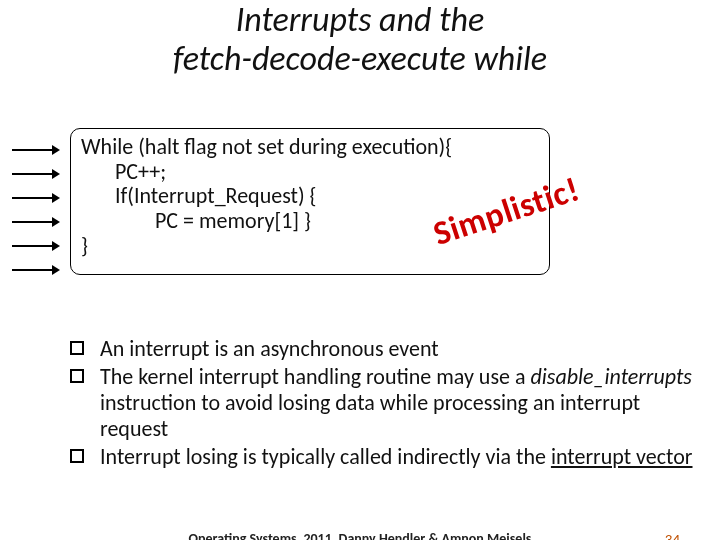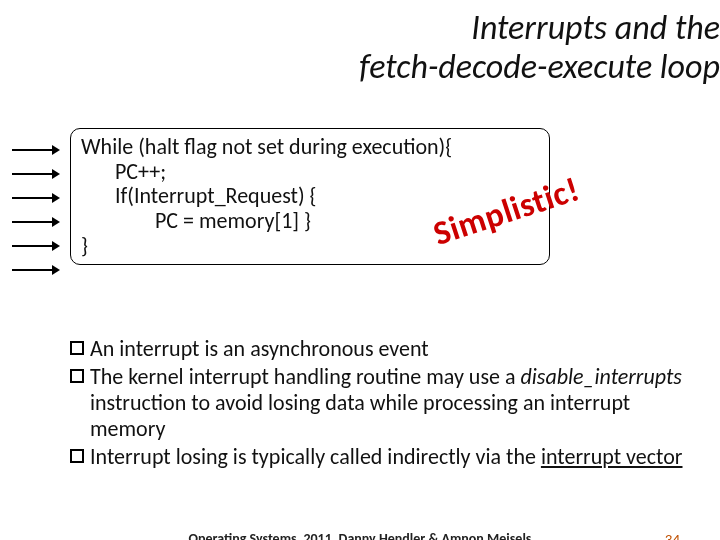--- a/index.html
+++ b/index.html
@@ -14,23 +14,22 @@
   }
   .slide {
     position: relative;
     width: 720px;
     height: 540px;
     box-sizing: border-box;
   }
   .title {
     font-style: italic;
     font-size: 34px;
-    text-align: right;
+    text-align: center;
     line-height: 1.15;
-    padding-top: 8px;
     font-weight: 400;
   }
   .arrows {
     position: absolute;
     left: 10px;
     top: 138px;
     display: flex;
     flex-direction: column;
     gap: -2px;
   }
@@ -40,21 +39,21 @@
     align-items: center;
   }
   .arrow-row svg { display: block; }
   .codebox {
     position: absolute;
     left: 70px;
     top: 128px;
     width: 480px;
     border: 1.5px solid #000;
     border-radius: 10px;
-    padding: 6px 10px 6px 10px;
+    padding: 6px 10px 16px 10px;
     box-sizing: border-box;
     font-size: 22px;
     line-height: 1.12;
   }
   .codebox .l0 { margin-left: 0; }
   .codebox .l1 { margin-left: 34px; }
   .codebox .l2 { margin-left: 74px; }
   .stamp {
     position: absolute;
     left: 428px;
@@ -70,21 +69,21 @@
   .bullets {
     position: absolute;
     left: 70px;
     top: 336px;
     width: 640px;
     font-size: 22px;
     line-height: 1.18;
   }
   .bullet {
     position: relative;
-    padding-left: 20px;
+    padding-left: 30px;
     margin-bottom: 2px;
   }
   .bullet .sq {
     position: absolute;
     left: 0;
     top: 5px;
     width: 14px;
     height: 14px;
     border: 2px solid #000;
     box-sizing: border-box;
@@ -110,21 +109,21 @@
     font-size: 15px;
     color: #c05000;
   }
 </style>
 </head>
 <body>
 
 <div class="slide">
   <div class="title">
     <span>Interrupts and the</span><br>
-    <span>fetch-decode-execute loop</span>
+    <span>fetch-decode-execute while</span>
   </div>
 
   <div class="arrows">
     <div class="arrow-row">
         <svg width="50" height="16">
           <line x1="2" y1="8" x2="42" y2="8" stroke="#000" stroke-width="2"></line>
           <polygon points="42,3 50,8 42,13" fill="#000"></polygon>
         </svg>
       </div>
     <div class="arrow-row">
@@ -169,21 +168,21 @@
 
   <div class="stamp">Simplistic!</div>
 
   <div class="bullets">
     <div class="bullet">
       <span class="sq"></span>
       <span> An interrupt is an asynchronous event</span>
     </div>
     <div class="bullet">
       <span class="sq"></span>
-      <span><span> The kernel interrupt handling routine may use a </span><em>disable_interrupts</em><span> instruction to avoid losing data while processing an interrupt memory</span></span>
+      <span><span> The kernel interrupt handling routine may use a </span><em>disable_interrupts</em><span> instruction to avoid losing data while processing an interrupt request</span></span>
     </div>
     <div class="bullet">
       <span class="sq"></span>
       <span><span> Interrupt losing is typically called indirectly via the </span><span class="under">interrupt vector</span></span>
     </div>
   </div>
 
   <div class="footer">
     <div class="foot-center">Operating Systems, 2011, Danny Hendler &amp; Amnon Meisels</div>
     <div class="foot-right">34</div>

